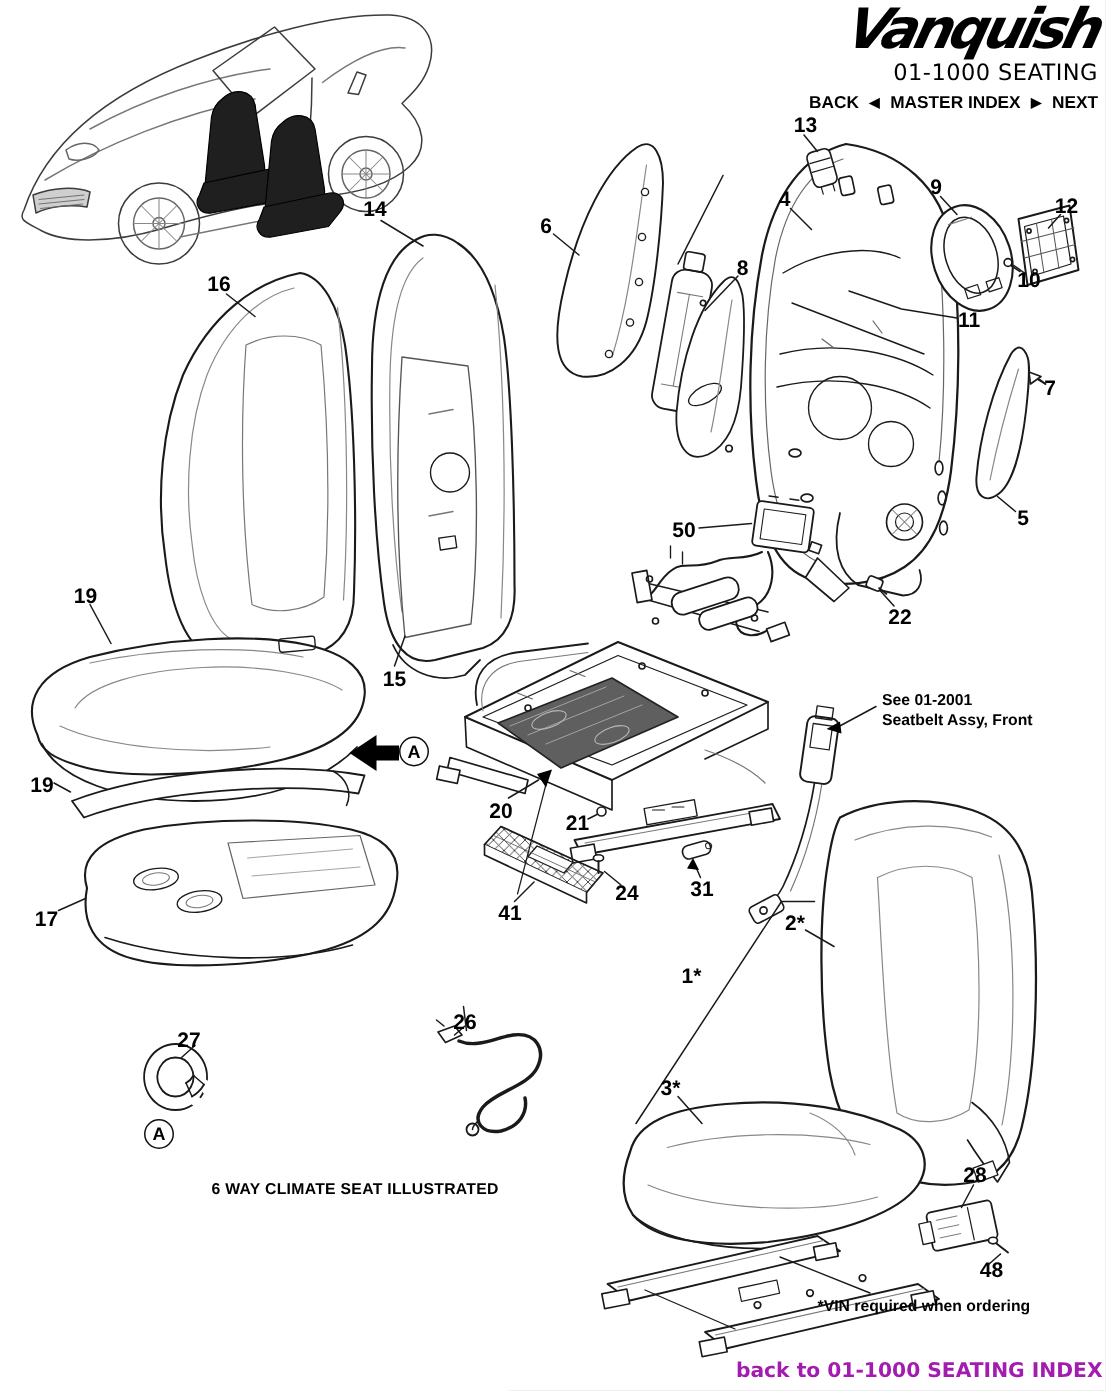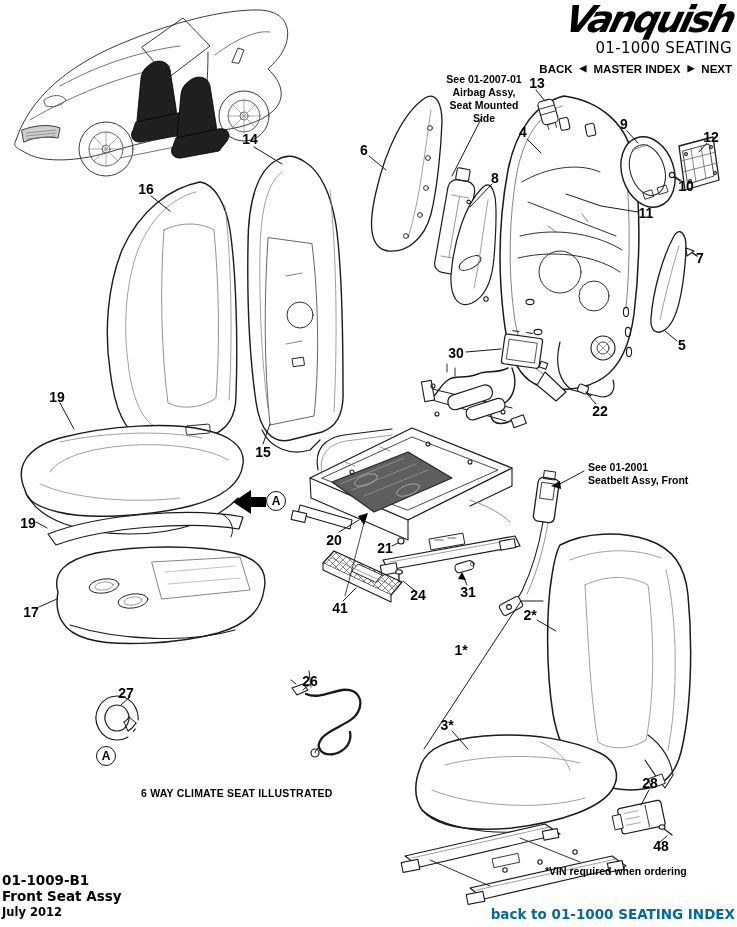--- a/index.html
+++ b/index.html
@@ -17,21 +17,21 @@
   .nav span{cursor:pointer;}
   .note{position:absolute;font-size:10.5px;font-weight:bold;line-height:13px;}
   .airbag-note{left:441px;top:73px;width:86px;text-align:center;}
   .seatbelt-note{left:588px;top:461px;text-align:left;}
   .climate-note{position:absolute;left:141px;top:787px;font-size:10.5px;font-weight:bold;letter-spacing:.2px;}
   .vin-note{position:absolute;left:545px;top:865px;font-size:10.5px;font-weight:bold;}
   .doc-block{position:absolute;left:2px;top:872px;line-height:16px;}
   .doc-number,.doc-title{font-size:13.5px;font-weight:bold;font-family:"DejaVu Sans",sans-serif;}
   .doc-date{font-size:11.5px;font-weight:bold;font-family:"DejaVu Sans",sans-serif;}
   .back-link{position:absolute;right:2px;top:906px;font-size:13.5px;font-weight:bold;
-        font-family:"DejaVu Sans",sans-serif;color:#0369a1;text-decoration:none;cursor:pointer;}
+        font-family:"DejaVu Sans",sans-serif;color:#a21caf;text-decoration:none;cursor:pointer;}
   .callout{position:absolute;transform:translate(-50%,-50%);font-size:14px;font-weight:bold;
         white-space:nowrap;}
   .amarker{position:absolute;width:20px;height:20px;border:1.7px solid #111;border-radius:50%;
         box-sizing:border-box;display:flex;align-items:center;justify-content:center;
         font-size:12px;font-weight:bold;transform:translate(-50%,-50%);background:#fff;}
 </style>
 </head>
 <body>
 
 <div class="page">
@@ -393,53 +393,43 @@
 <div class="logo">Vanquish</div>
 <div class="section-title">01-1000 SEATING</div>
 <div class="nav">
   <span>BACK</span>
   <span class="arr">◀</span>
   <span>MASTER INDEX</span>
   <span class="arr">▶</span>
   <span>NEXT</span>
 </div>
 
-<div class="note airbag-note">
-  <div>See 01-2007-01</div>
-  <div>Airbag Assy,</div>
-  <div>Seat Mounted Side</div>
-</div>
 <div class="note seatbelt-note">
   <div>See 01-2001</div>
   <div>Seatbelt Assy, Front</div>
 </div>
 
 <div class="climate-note">6 WAY CLIMATE SEAT ILLUSTRATED</div>
 <div class="vin-note">*VIN required when ordering</div>
 
-<div class="doc-block">
-  <div class="doc-number">01-1009-B1</div>
-  <div class="doc-title">Front Seat Assy</div>
-  <div class="doc-date">July 2012</div>
-</div>
 <a class="back-link">back to 01-1000 SEATING INDEX</a>
 
 <div class="callout" style="left:537px;top:83px">13</div>
 <div class="callout" style="left:523px;top:132px">4</div>
 <div class="callout" style="left:624px;top:124px">9</div>
 <div class="callout" style="left:711px;top:137px">12</div>
 <div class="callout" style="left:686px;top:186px">10</div>
 <div class="callout" style="left:646px;top:213px">11</div>
 <div class="callout" style="left:364px;top:150px">6</div>
 <div class="callout" style="left:495px;top:178px">8</div>
 <div class="callout" style="left:250px;top:139px">14</div>
 <div class="callout" style="left:146px;top:189px">16</div>
 <div class="callout" style="left:700px;top:258px">7</div>
 <div class="callout" style="left:682px;top:345px">5</div>
-<div class="callout" style="left:456px;top:353px">30</div>
+<div class="callout" style="left:456px;top:353px">50</div>
 <div class="callout" style="left:600px;top:411px">22</div>
 <div class="callout" style="left:57px;top:397px">19</div>
 <div class="callout" style="left:263px;top:452px">15</div>
 <div class="callout" style="left:28px;top:523px">19</div>
 <div class="callout" style="left:31px;top:612px">17</div>
 <div class="callout" style="left:334px;top:540px">20</div>
 <div class="callout" style="left:385px;top:548px">21</div>
 <div class="callout" style="left:340px;top:608px">41</div>
 <div class="callout" style="left:418px;top:595px">24</div>
 <div class="callout" style="left:468px;top:592px">31</div>

